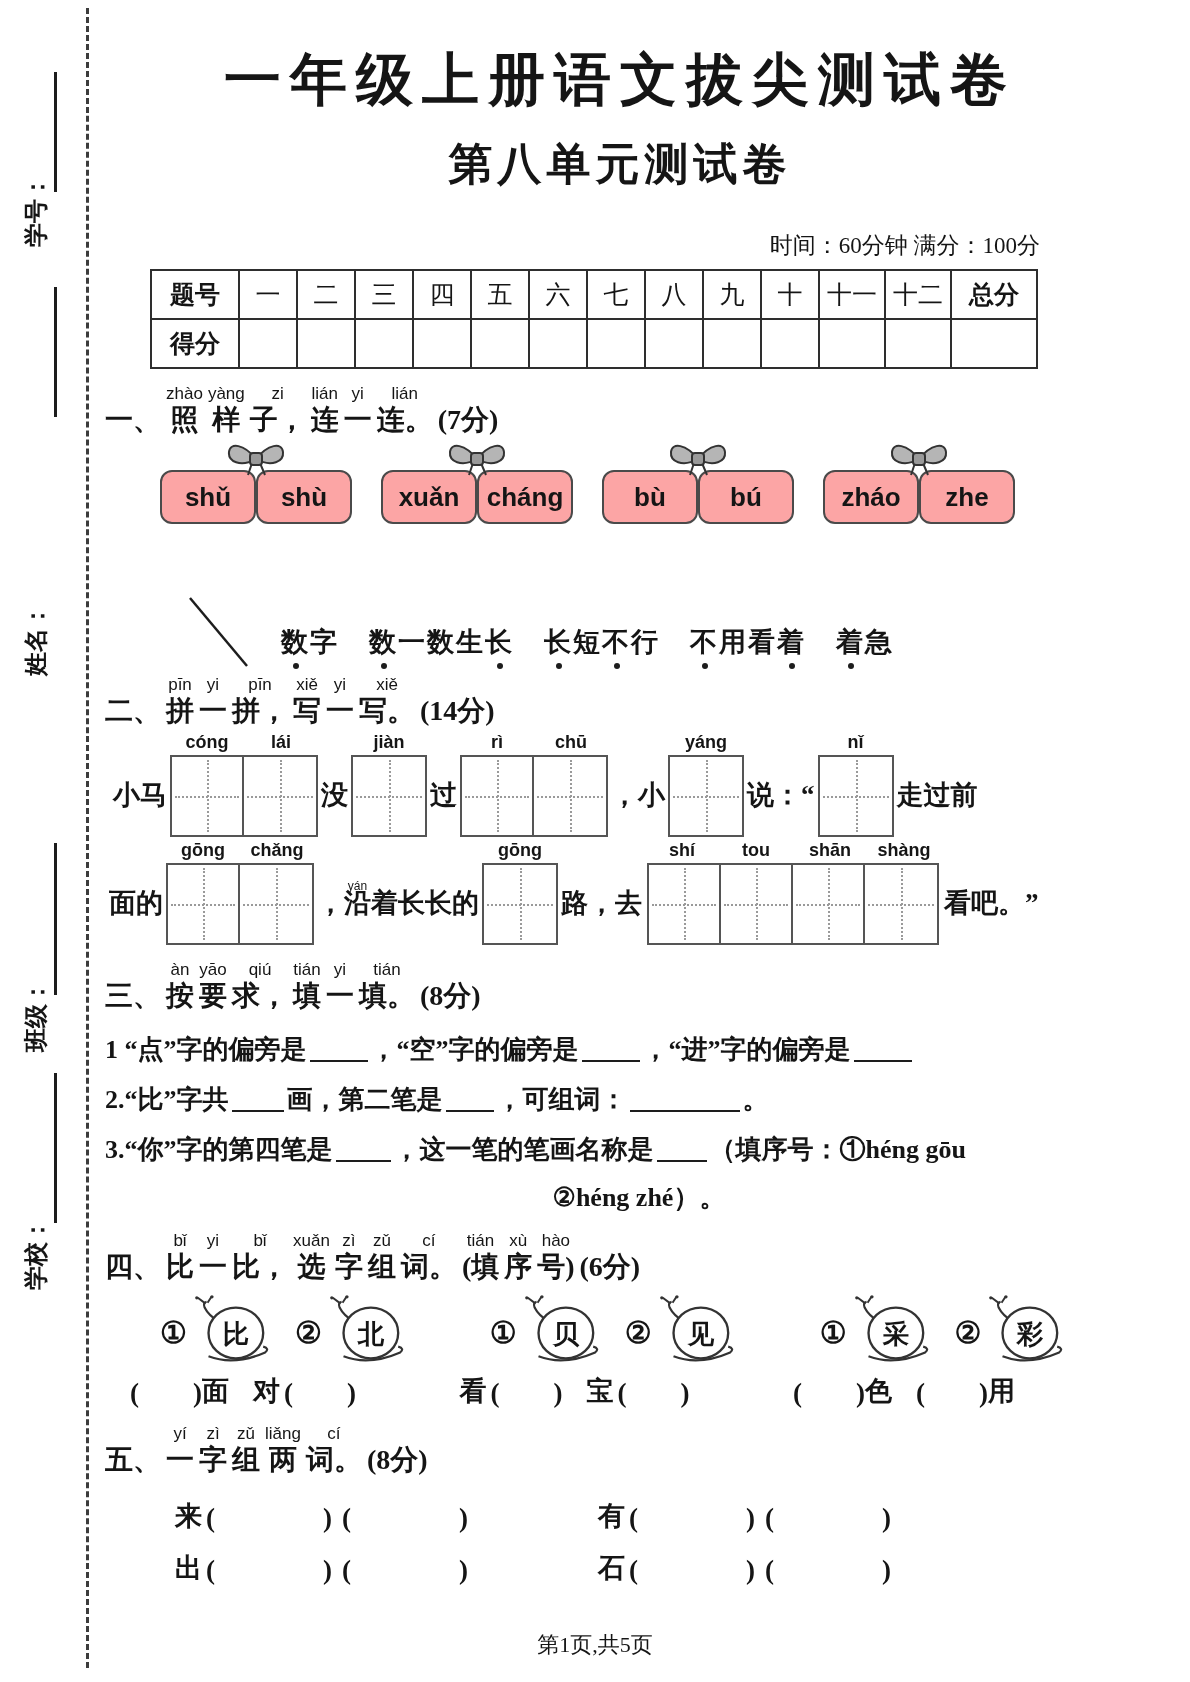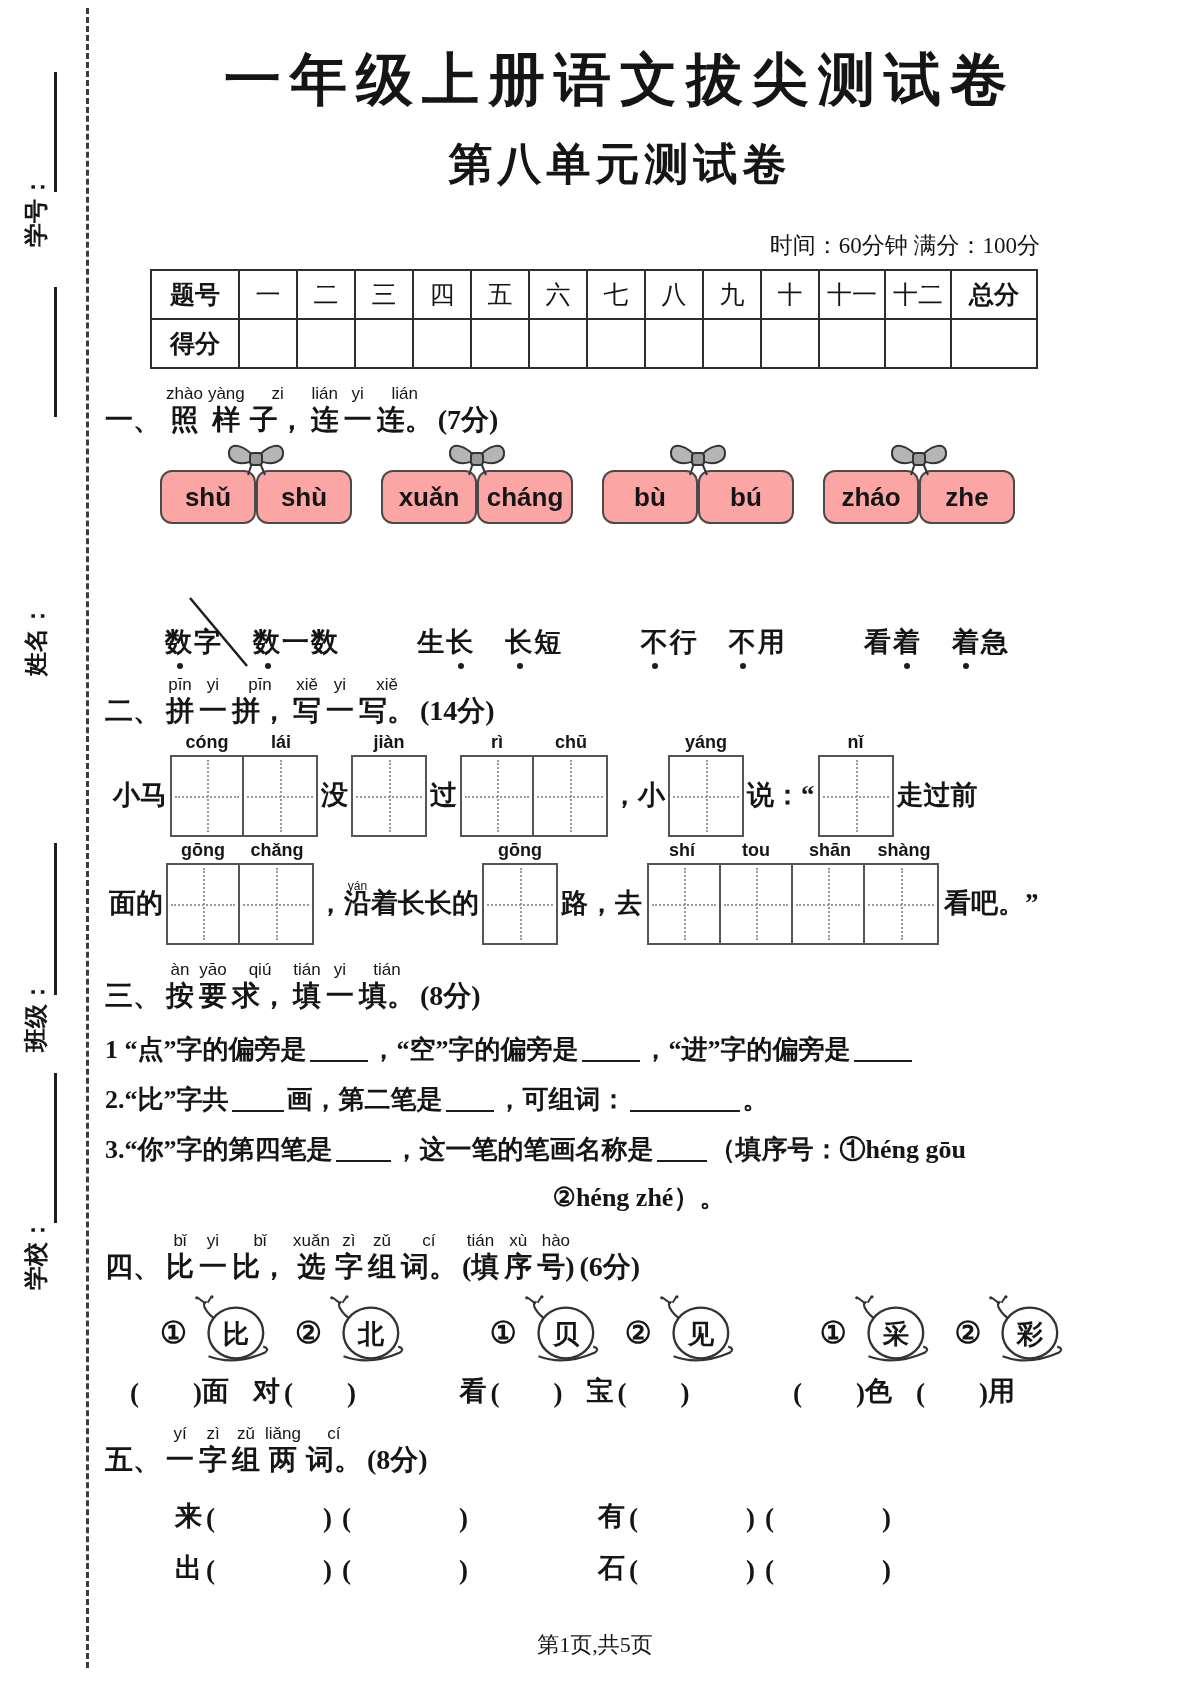--- a/index.html
+++ b/index.html
@@ -38,21 +38,21 @@
 
   
   .s1body{position:relative;}
   .s1line{position:absolute;left:0;top:0;pointer-events:none;}
   .cards{display:flex;justify-content:space-between;margin-top:34px;padding:0 120px 0 55px;}
   .pair{position:relative;display:flex;}
   .bow{position:absolute;top:-30px;left:50%;transform:translateX(-50%);z-index:2;}
   .card{width:96px;height:54px;border:2px solid #4a4a4a;border-radius:12px;background:#fca5a5;
         display:flex;align-items:center;justify-content:center;font-size:26px;font-weight:bold;
         font-family:"Liberation Sans",sans-serif;}
-  .words{display:flex;justify-content:space-between;margin-top:100px;padding:0 125px 0 60px;
+  .words{display:flex;justify-content:center;margin-top:100px;padding:0 125px 0 60px;
          font-size:27px;font-weight:bold;}
   .wgroup{display:flex;gap:30px;}
   .word{white-space:nowrap;letter-spacing:2px;}
   .wc{position:relative;display:inline-block;}
   .dotc::after{content:"";position:absolute;left:50%;bottom:-9px;transform:translateX(-50%);
                width:6px;height:6px;border-radius:50%;background:#1d1d1d;}
 
   
   .wline{display:flex;align-items:flex-end;padding-left:8px;}
   .wl1{margin-top:4px;} .wl2{margin-top:2px;padding-left:4px;}

